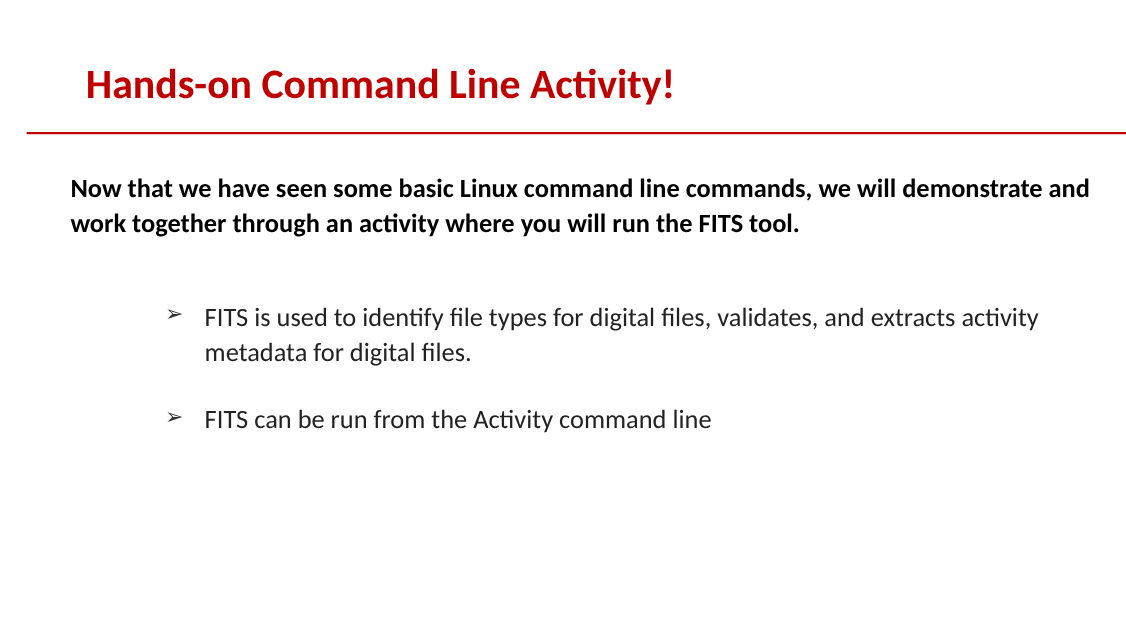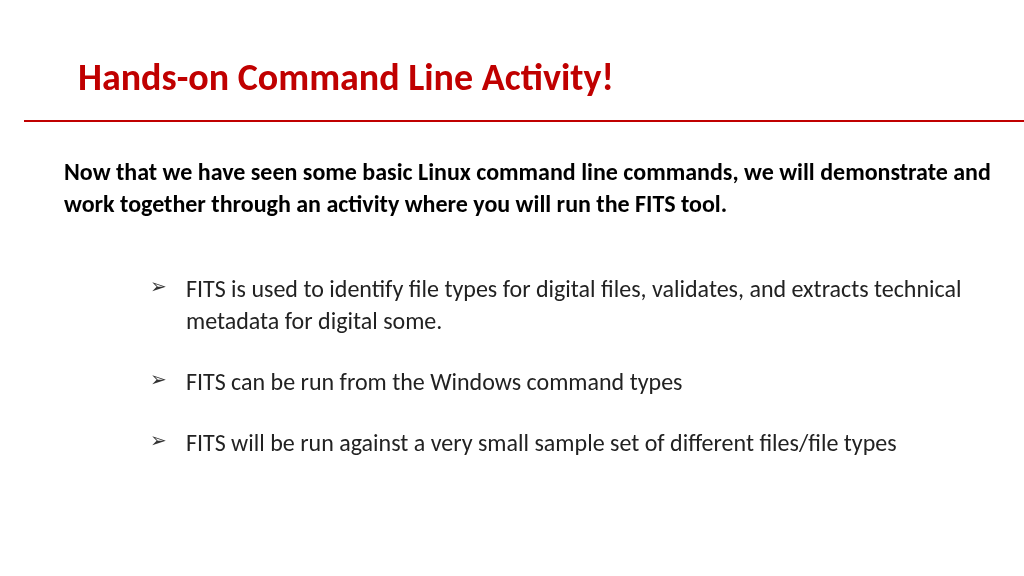--- a/index.html
+++ b/index.html
@@ -57,16 +57,15 @@
   </style>
 </head>
 <body>
 
 <h1 class="title">Hands-on Command Line Activity!</h1>
 <hr class="title-rule">
 
 <p class="intro">Now that we have seen some basic Linux command line commands, we will demonstrate and work together through an activity where you will run the FITS tool.</p>
 
 <ul class="bullets">
-  <li>FITS is used to identify file types for digital files, validates, and extracts technical metadata for digital some.</li>
-  <li>FITS can be run from the Windows command types</li>
-  <li>FITS will be run against a very small sample set of different files/file types</li>
+  <li>FITS is used to identify file types for digital files, validates, and extracts activity metadata for digital files.</li>
+  <li>FITS can be run from the Activity command line</li>
 </ul>
 
 </body></html>

